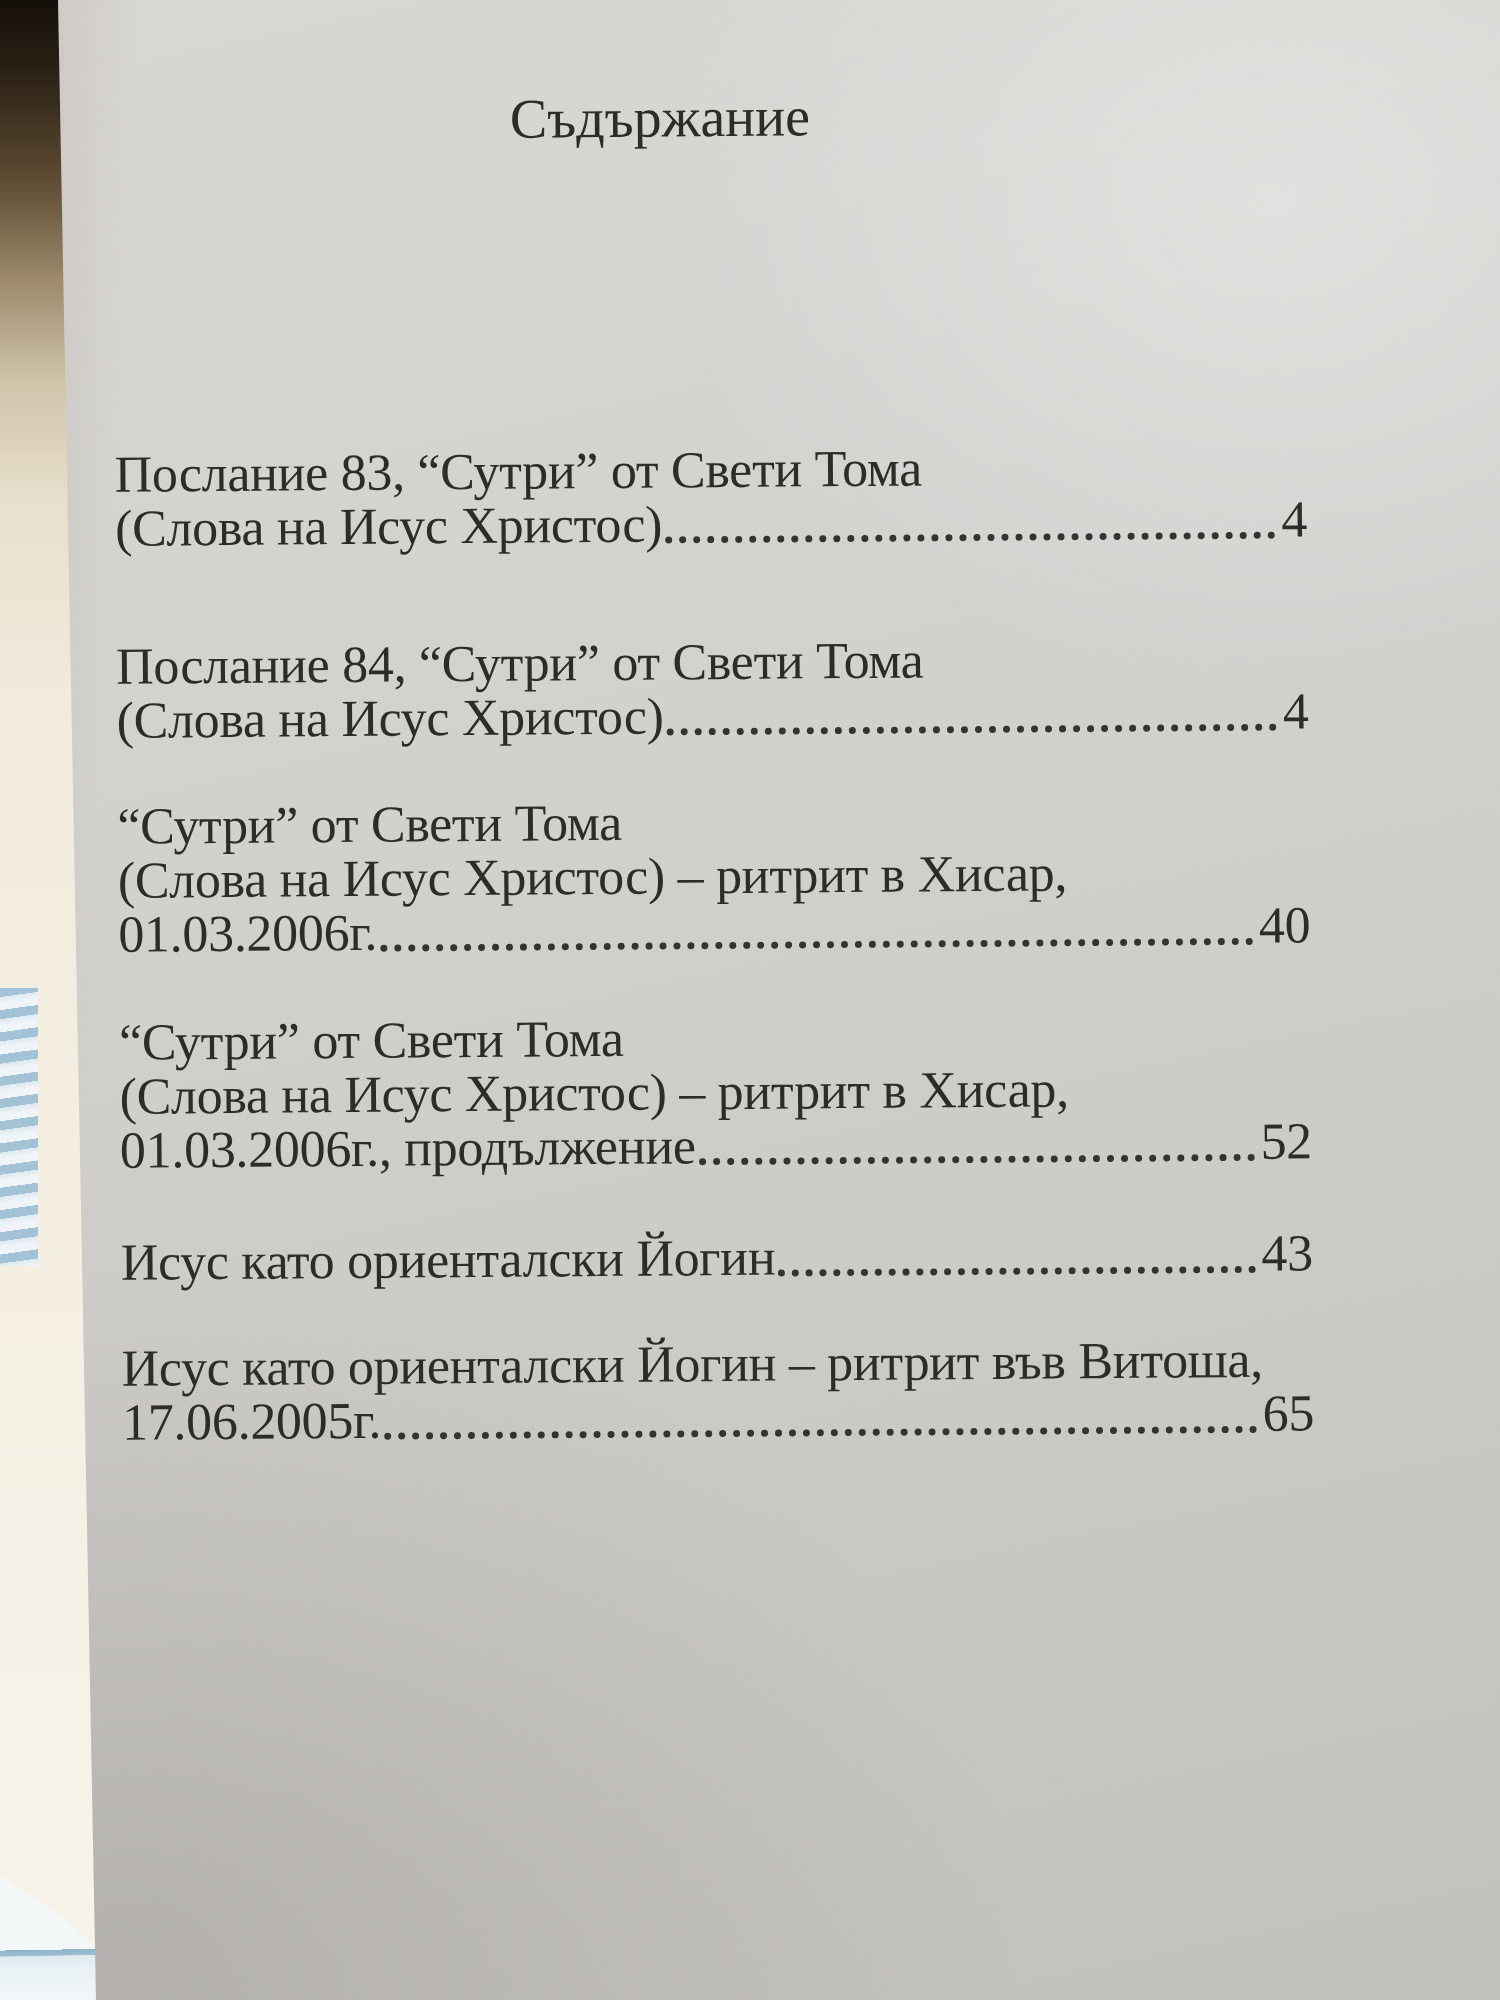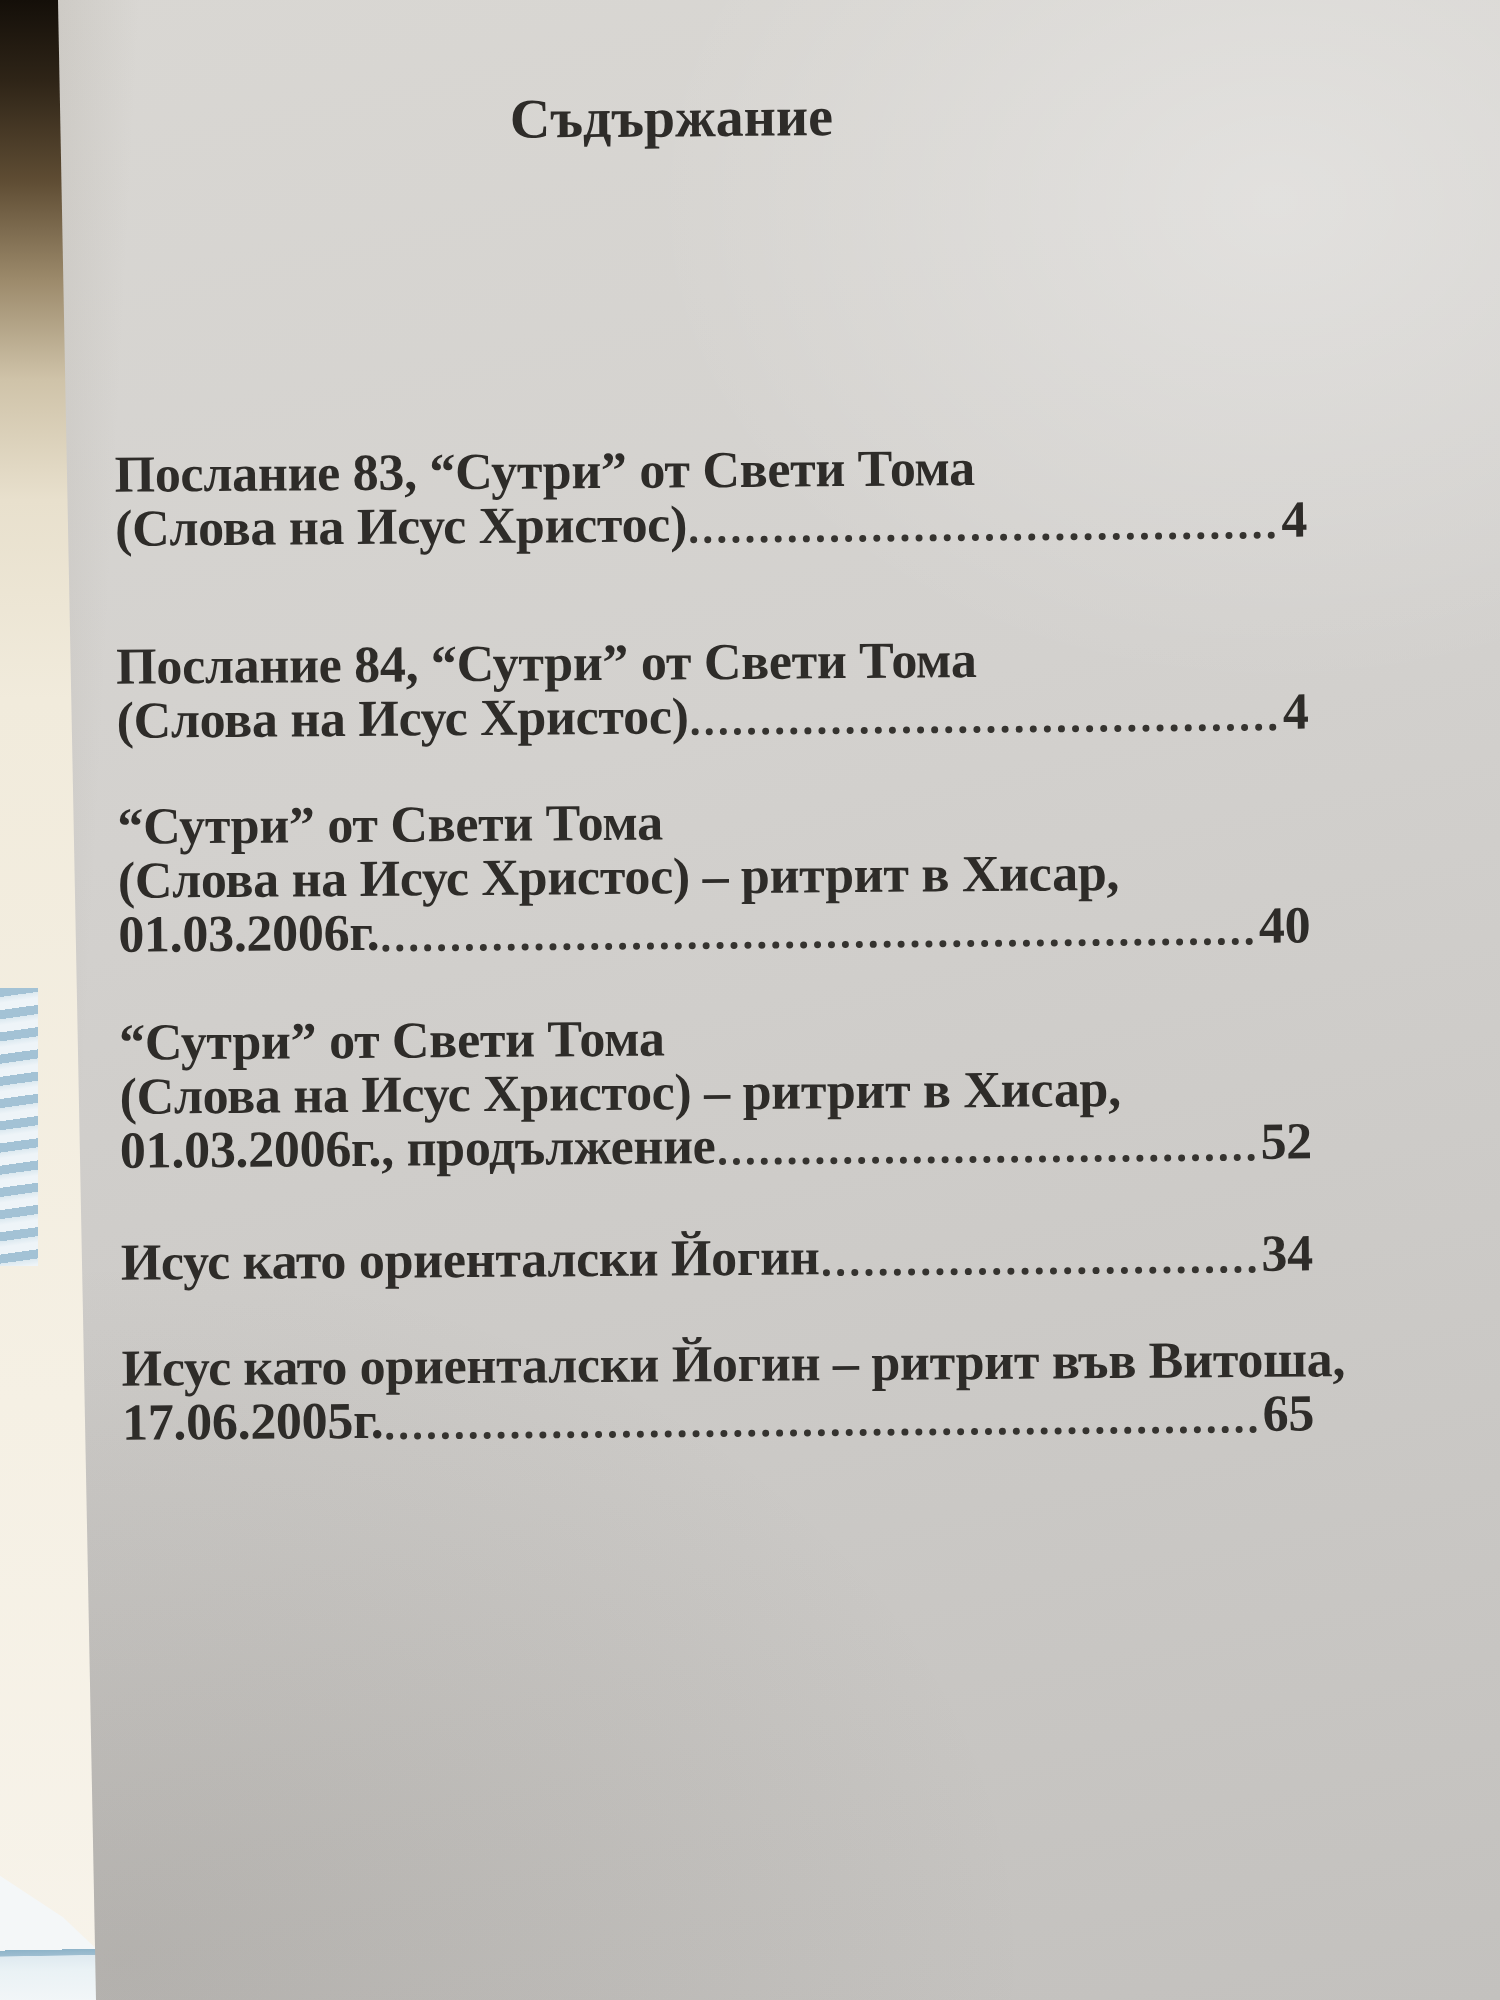--- a/index.html
+++ b/index.html
@@ -3,21 +3,21 @@
 <meta charset="utf-8">
 <style>
   html,body{margin:0;padding:0;}
   body{
     width:1500px;height:2000px;
     font-family:"Liberation Serif","DejaVu Serif",serif;
     background:#c9c7c4;
     overflow:hidden;
   }
   .photo{
-    position:relative;width:1500px;height:2000px;overflow:hidden;font-weight:bold;
+    position:relative;width:1500px;height:2000px;overflow:hidden;
   }
 
   
   .backdrop-left{
     position:absolute;left:0;top:0;width:130px;height:2000px;
     background:linear-gradient(180deg,
       #140f09 0%, #2e2417 4%, #5e4c33 9%, #9c8a6b 14%,
       #cfc3a9 19%, #e8e0cd 25%, #f1ebdc 35%, #f5f0e4 70%, #f7f3ea 100%);
   }
 
@@ -134,21 +134,21 @@
           <span class="ltext">01.03.2006г., продължение</span>
           <span class="leader"></span>
           <span class="pnum">52</span>
         </div>
       </div>
 
       <div class="entry m5">
         <div class="lline">
           <span class="ltext">Исус като ориенталски Йогин</span>
           <span class="leader"></span>
-          <span class="pnum">34</span>
+          <span class="pnum">43</span>
         </div>
       </div>
 
       <div class="entry">
         <div class="eline">Исус като ориенталски Йогин – ритрит във Витоша,</div>
         <div class="lline">
           <span class="ltext">17.06.2005г.</span>
           <span class="leader"></span>
           <span class="pnum">65</span>
         </div>

